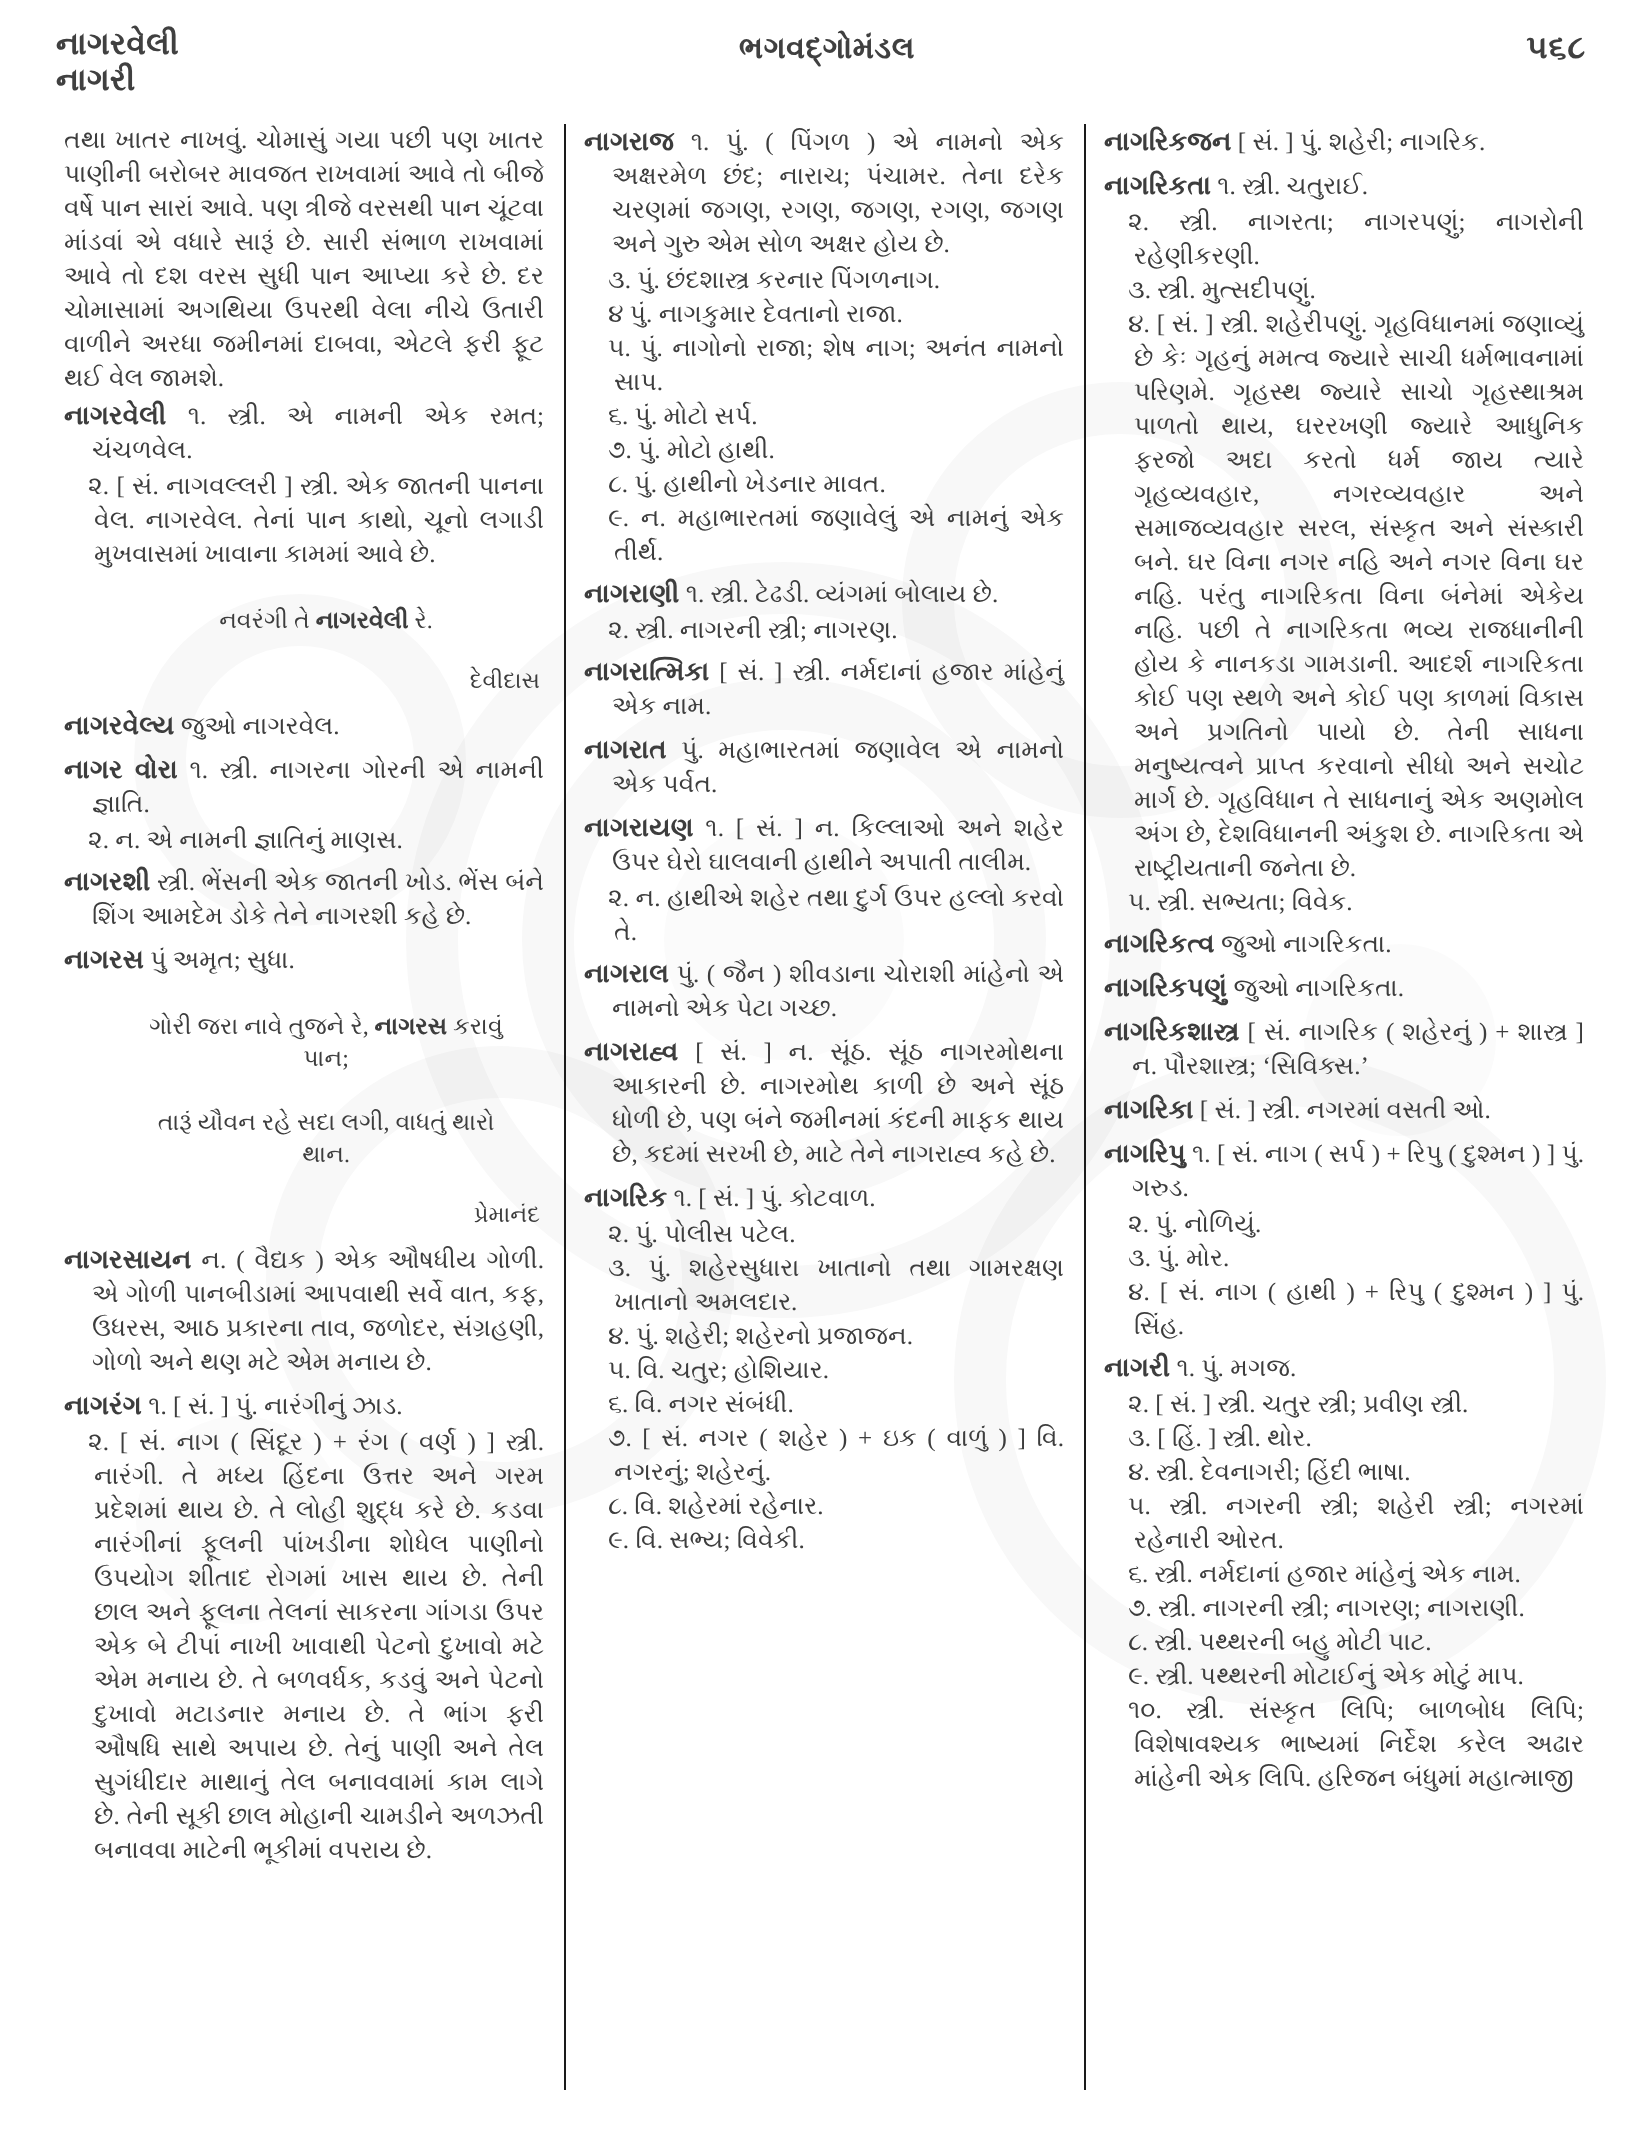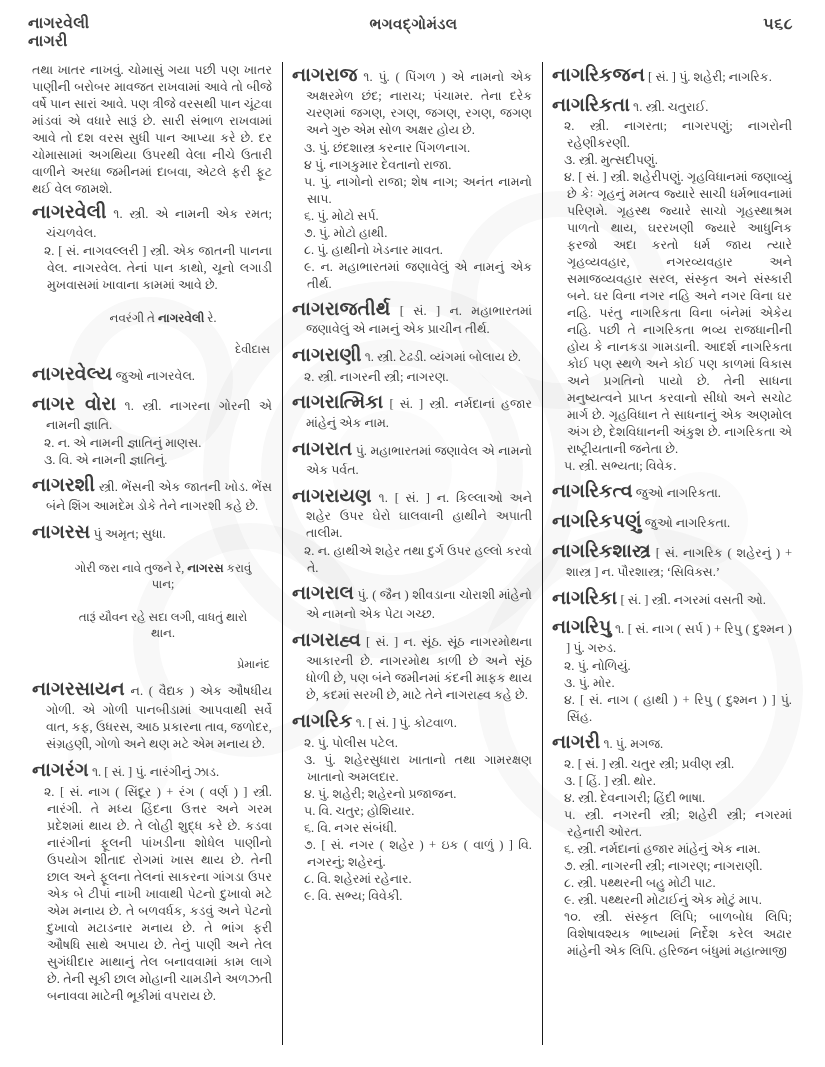--- a/index.html
+++ b/index.html
@@ -99,21 +99,21 @@
   .para {
     margin: 0 0 1px 0;
     text-indent: 0;
   }
   .entry {
     margin: 0;
     padding: 0;
   }
   .hw {
     font-weight: bold;
-    font-size: 19px;
+    font-size: 13px;
     letter-spacing: .1px;
   }
   .sense {
     margin: 0;
     padding-left: 15px;
     text-indent: -3px;
   }
   .hang { padding-left: 14px; text-indent: -14px; }
   .verse {
     margin: 16px;
@@ -173,21 +173,20 @@
           <p class="cite">દેવીદાસ</p>
           <div class="gap"></div>
         </div>
         <div class="entry">
           <p class="para hang"><span class="hw">નાગરવેલ્ય</span> જુઓ નાગરવેલ.</p>
           <div class="gap"></div>
         </div>
         <div class="entry">
           <p class="para hang"><span class="hw">નાગર વોરા</span> ૧. સ્ત્રી. નાગરના ગોરની એ નામની જ્ઞાતિ.</p>
           <p class="para sense"><span class="sense-num">૨.</span> ન. એ નામની જ્ઞાતિનું માણસ.</p>
-          <p class="para sense"><span class="sense-num">૩.</span> વિ. એ નામની જ્ઞાતિનું.</p>
           <div class="gap"></div>
         </div>
         <div class="entry">
           <p class="para hang"><span class="hw">નાગરશી</span> સ્ત્રી. ભેંસની એક જાતની ખોડ. ભેંસ બંને શિંગ આમદેમ ડોકે તેને નાગરશી કહે છે.</p>
           <div class="gap"></div>
         </div>
         <div class="entry">
           <p class="para hang"><span class="hw">નાગરસ</span> પું  અમૃત; સુધા.</p>
           <p class="verse">ગોરી જરા નાવે તુજને રે, <span class="b">નાગરસ</span> કરાવું પાન;</p>
           <p class="verse">તારૂં યૌવન રહે સદા લગી, વાધતું થારો થાન.</p>
@@ -208,24 +207,20 @@
     <div class="col" id="col1">
         <div class="entry">
           <p class="para hang"><span class="hw">નાગરાજ</span> ૧. પું. ( પિંગળ ) એ નામનો એક અક્ષરમેળ છંદ; નારાચ; પંચામર. તેના દરેક ચરણમાં જગણ, રગણ, જગણ, રગણ, જગણ અને ગુરુ એમ સોળ અક્ષર હોય છે.</p>
           <p class="para sense"><span class="sense-num">૩.</span> પું. છંદશાસ્ત્ર કરનાર પિંગળનાગ.</p>
           <p class="para sense"><span class="sense-num">૪</span> પું. નાગકુમાર દેવતાનો રાજા.</p>
           <p class="para sense"><span class="sense-num">૫.</span> પું. નાગોનો રાજા; શેષ નાગ; અનંત નામનો સાપ.</p>
           <p class="para sense"><span class="sense-num">૬.</span> પું. મોટો સર્પ.</p>
           <p class="para sense"><span class="sense-num">૭.</span> પું. મોટો હાથી.</p>
           <p class="para sense"><span class="sense-num">૮.</span> પું. હાથીનો ખેડનાર માવત.</p>
           <p class="para sense"><span class="sense-num">૯.</span> ન. મહાભારતમાં જણાવેલું એ નામનું એક તીર્થ.</p>
-          <div class="gap"></div>
-        </div>
-        <div class="entry">
-          <p class="para hang"><span class="hw">નાગરાજતીર્થ</span> [ સં. ] ન. મહાભારતમાં જણાવેલું એ નામનું એક પ્રાચીન તીર્થ.</p>
           <div class="gap"></div>
         </div>
         <div class="entry">
           <p class="para hang"><span class="hw">નાગરાણી</span> ૧. સ્ત્રી. ટેઢડી. વ્યંગમાં બોલાય છે.</p>
           <p class="para sense"><span class="sense-num">૨.</span> સ્ત્રી. નાગરની સ્ત્રી; નાગરણ.</p>
           <div class="gap"></div>
         </div>
         <div class="entry">
           <p class="para hang"><span class="hw">નાગરાત્મિકા</span> [ સં. ] સ્ત્રી. નર્મદાનાં હજાર માંહેનું એક નામ.</p>
           <div class="gap"></div>

